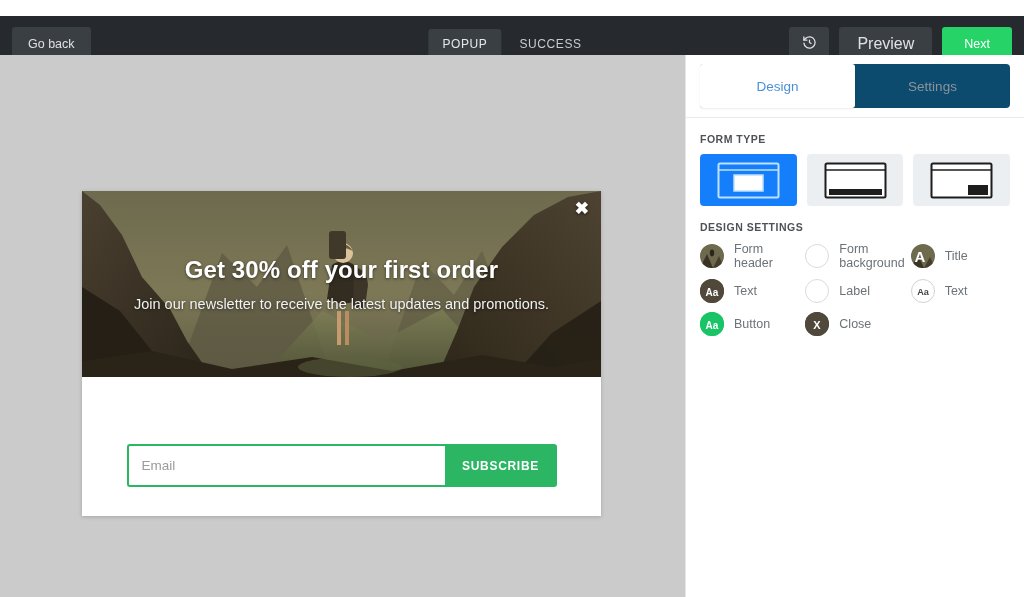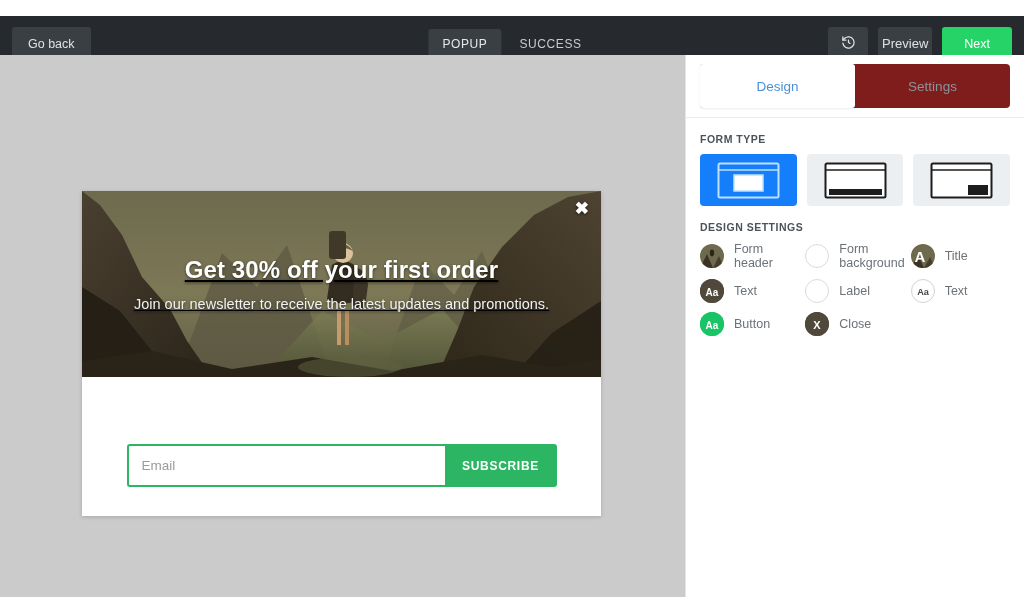--- a/index.html
+++ b/index.html
@@ -40,23 +40,23 @@
     position: absolute; right: 12px;
     display: flex; align-items: center; gap: 10px;
   }
   .icon-btn {
     width: 40px; height: 34px;
     background: #3a3f44; border: none; border-radius: 3px;
     display: flex; align-items: center; justify-content: center;
     cursor: pointer;
   }
   .btn-preview {
-    height: 34px; padding: 0 4px; line-height: 34px;
+    height: 34px; padding: 0 18px; line-height: 34px;
     background: #3a3f44; color: #dfe2e5; border: none; border-radius: 3px;
-    font-size: 13px; cursor: pointer; font-family: "Liberation Sans", sans-serif;
+    font-size: 16px; cursor: pointer; font-family: "Liberation Sans", sans-serif;
   }
   .btn-next {
     height: 34px; padding: 0 22px; line-height: 34px;
     background: #25d366; color: #ffffff; border: none; border-radius: 3px;
     font-size: 12.5px; cursor: pointer; font-family: "Liberation Sans", sans-serif;
   }
 
   
   .canvas {
     position: absolute; top: 55px; left: 0;
@@ -74,21 +74,21 @@
   .popup-header {
     position: relative;
     width: 100%; height: 186px;
     overflow: hidden;
     background: #3c3a2c;
   }
   .popup-header svg { display: block; width: 100%; height: 100%; }
   .hdr-text {
     position: absolute; left: 0; top: 0; width: 100%; height: 100%;
     display: flex; flex-direction: column; align-items: center; justify-content: center;
-    text-align: center; padding: 0 26px; text-decoration: underline;
+    text-align: center; padding: 0 26px;
   }
   .hdr-title {
     color: #ffffff; font-size: 24px; font-weight: bold;
     text-shadow: 0 1px 3px rgba(0,0,0,.55);
     margin-bottom: 12px; letter-spacing: .1px;
   }
   .hdr-sub {
     color: #f2f2f2; font-size: 14.5px;
     text-shadow: 0 1px 3px rgba(0,0,0,.55);
   }
@@ -122,21 +122,21 @@
 
   
   .panel {
     position: absolute; top: 55px; left: 685px;
     width: 339px; height: 542px;
     background: #ffffff;
     border-left: 1px solid #e3e6e8;
   }
   .tabs-wrap {
     margin: 9px 14px 0 14px;
-    background: #7f1d1d; border-radius: 4px;
+    background: #0c4a6e; border-radius: 4px;
     height: 44px; display: flex; 
   }
   .ptab {
     flex: 1; display: flex; align-items: center; justify-content: center;
     font-size: 13.5px; color: #8b949b; border-radius: 3px; cursor: pointer;
   }
   .ptab.active { background: #ffffff; color: #4a90d9; box-shadow: 0 1px 2px rgba(0,0,0,.08); }
 
   .divider { height: 1px; background: #e8eaec; margin-top: 9px; }
 

